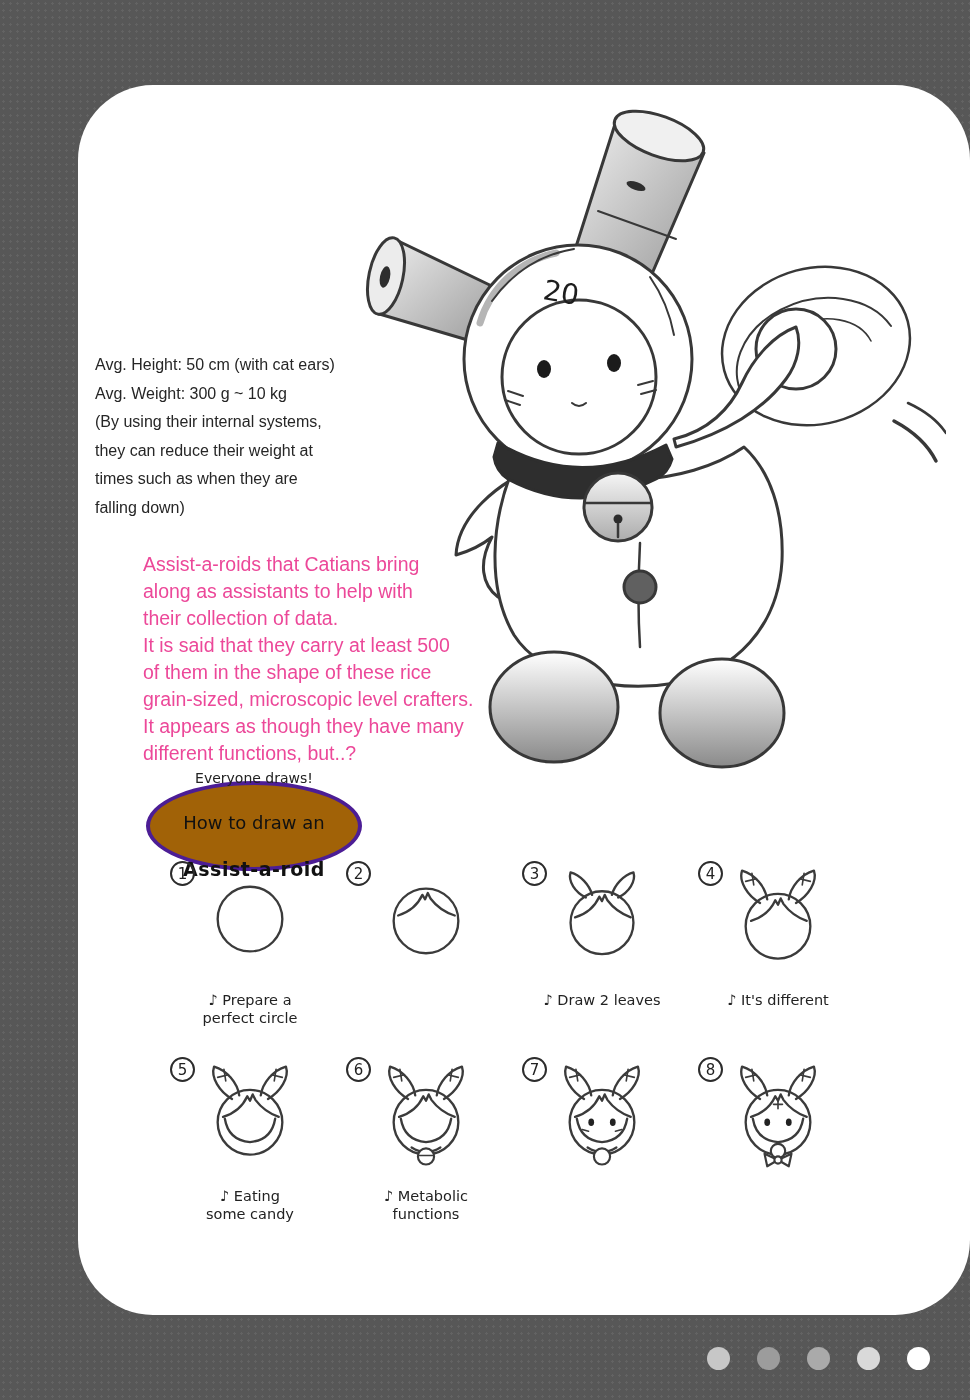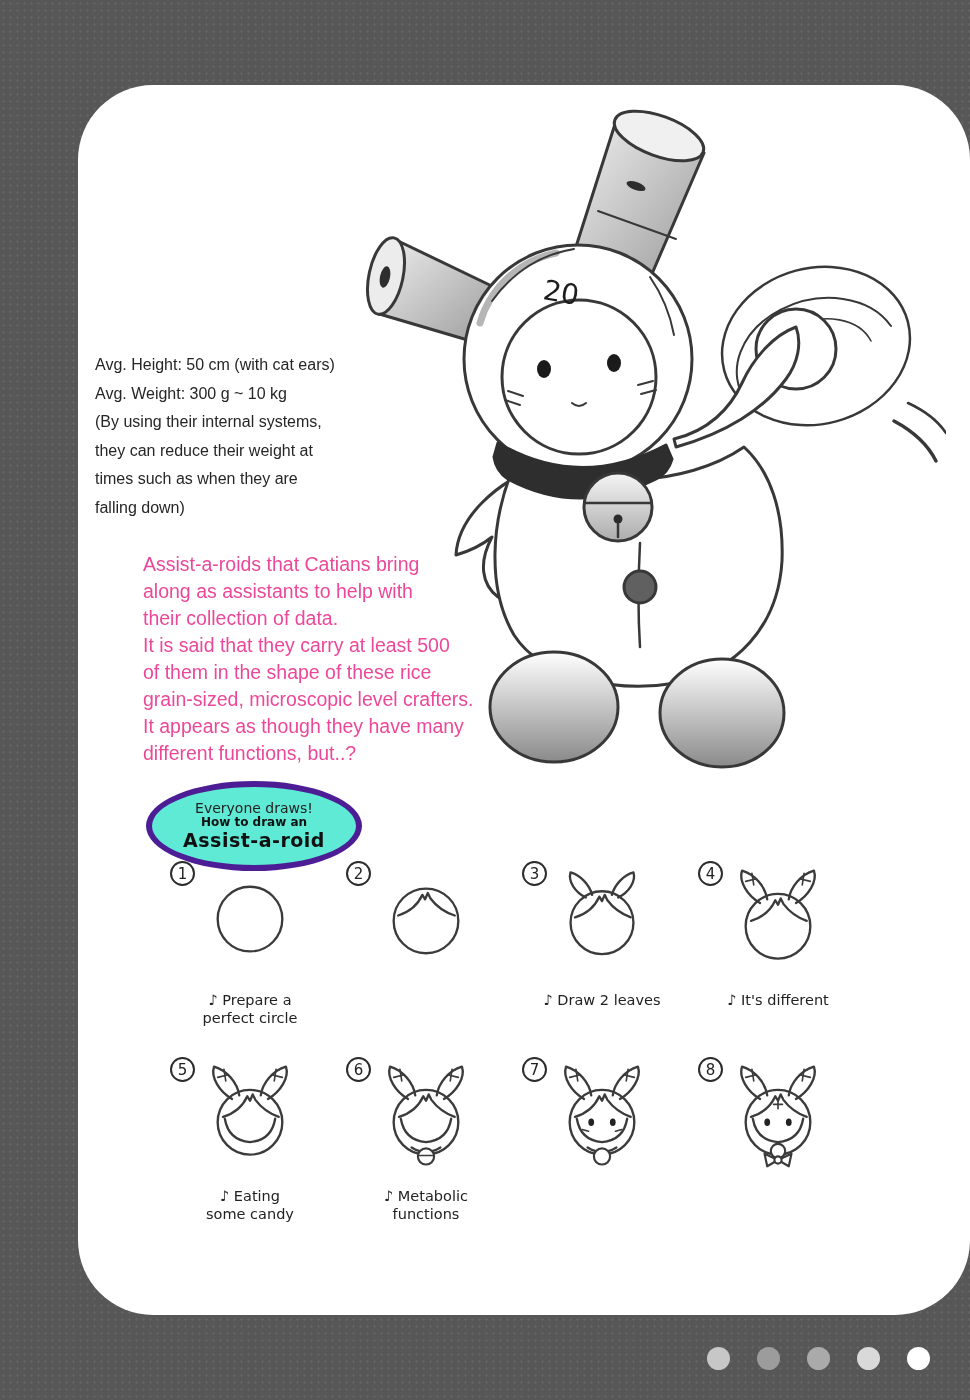--- a/index.html
+++ b/index.html
@@ -26,26 +26,26 @@
   }
   .desc{
     position:absolute;left:37px;top:466px;width:370px;
     font-size:19.5px;line-height:27px;color:#ec4899;white-space:pre-line;margin-left:28px;
   }
   .art{
     position:absolute;left:268px;top:6px;width:600px;height:700px;
   }
   .bubble{
     position:absolute;left:68px;top:696px;width:216px;height:90px;
-    border:6px solid #4c1d95;border-radius:50%;box-sizing:border-box;
+    border:4px solid #4c1d95;border-radius:50%;box-sizing:border-box;
     display:flex;flex-direction:column;justify-content:center;align-items:center;
-    line-height:1.12;background:#5eead4;
+    line-height:1.12;background:#a16207;gap:26px;
   }
   .bubble-l1{font-size:14px;color:#222;font-family:"DejaVu Sans",sans-serif;}
-  .bubble-l2{font-size:12px;font-weight:bold;color:#111;font-family:"DejaVu Sans",sans-serif;}
+  .bubble-l2{font-size:18px;font-weight:normal;color:#111;font-family:"DejaVu Sans",sans-serif;}
   .bubble-l3{font-size:19px;font-weight:bold;letter-spacing:.5px;color:#111;font-family:"DejaVu Sans",sans-serif;}
   .steps{
     position:absolute;left:84px;top:772px;
     display:grid;grid-template-columns:repeat(4,176px);grid-template-rows:196px auto;
   }
   .step{position:relative;text-align:center;}
   .num{
     position:absolute;left:8px;top:4px;width:25px;height:25px;
     border:2px solid #2c2c2c;border-radius:50%;box-sizing:border-box;
     display:flex;align-items:center;justify-content:center;

